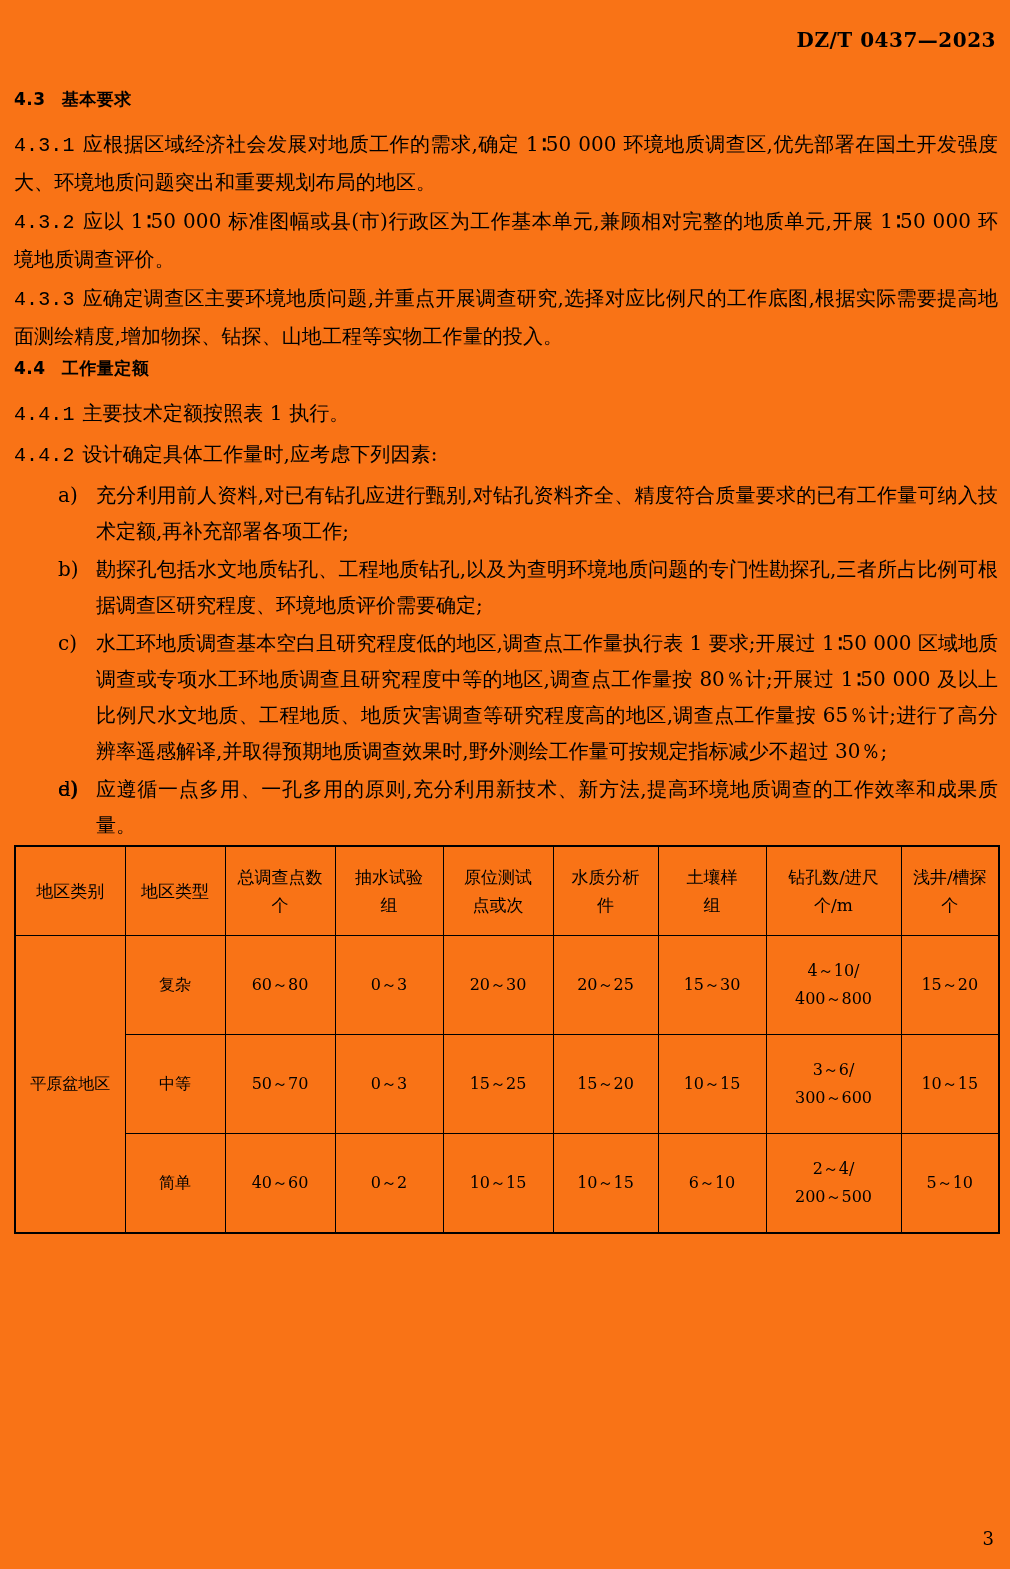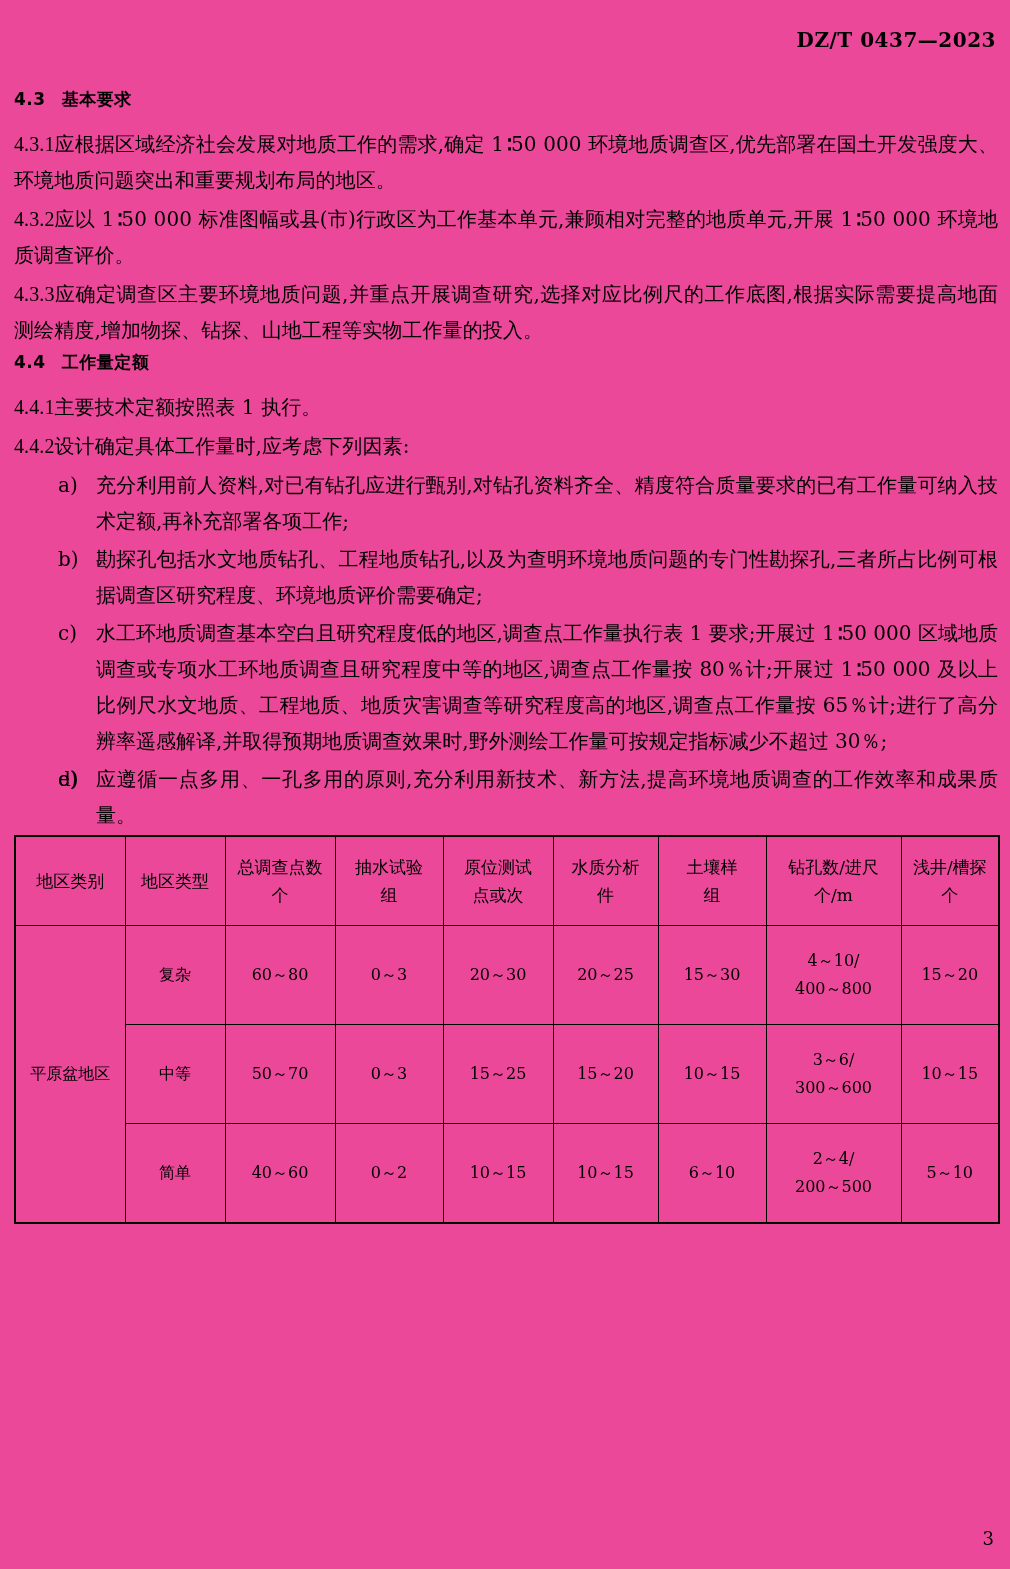--- a/index.html
+++ b/index.html
@@ -9,21 +9,21 @@
   }
   body {
     font-family: "DejaVu Serif", "Liberation Serif", serif;
     color: #000000;
   }
   .page {
     position: relative;
     width: 1010px;
     height: 1569px;
     margin: 0 auto;
-    background: #ec4899;
+    background: #f97316;
     overflow: hidden;
     box-sizing: border-box;
   }
 
   
   .page-header {
     position: absolute;
     top: 28px;
     right: 14px;
     font-family: "DejaVu Serif", "Liberation Serif", serif;
@@ -60,22 +60,22 @@
     margin: 0 0 3px 0;
     padding: 0;
     font-size: 20px;
     line-height: 36px;
     text-align: justify;
     text-justify: inter-ideograph;
     letter-spacing: 0.1px;
     word-break: break-all;
   }
   p.para .pnum {
-    font-family: Liberation Serif, serif;
-    margin-right: 0;
+    font-family: Liberation Mono, monospace;
+    margin-right: 8px;
   }
 
   
   ul.alpha-list {
     list-style: none;
     margin: 0;
     padding: 0;
   }
   ul.alpha-list > li {
     position: relative;

